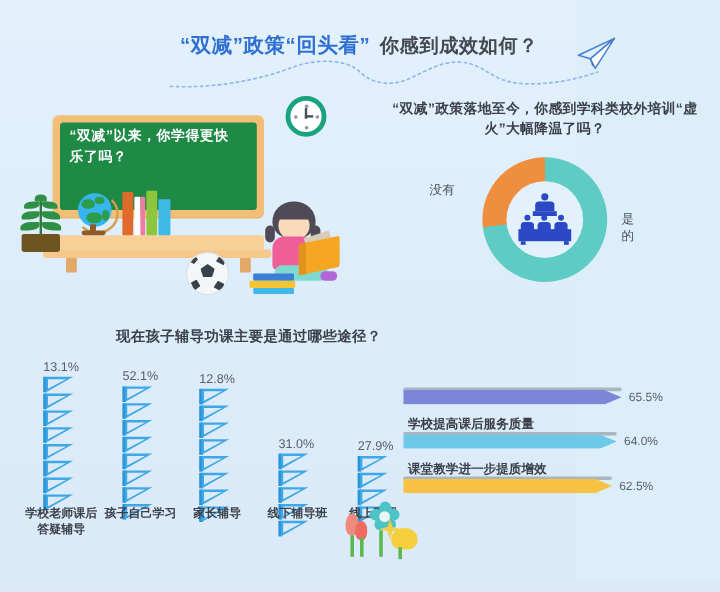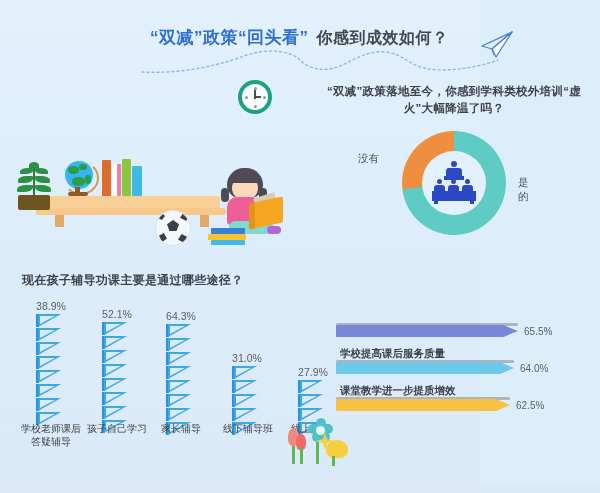--- a/index.html
+++ b/index.html
@@ -71,33 +71,33 @@
   .donut-wrap{position:absolute;left:402px;top:131px;width:104px;height:104px;}
   .donut{position:absolute;inset:0;border-radius:50%;
       background:conic-gradient(#5ecbc4 0deg 263deg,#ef8e3f 263deg 360deg);}
   .donut-hole{position:absolute;left:20px;top:20px;width:64px;height:64px;border-radius:50%;background:#e3f1fc;}
   .lbl-no{position:absolute;left:358px;top:152px;font-size:10.5px;color:#4a4f57;}
   .lbl-yes{position:absolute;left:518px;top:176px;font-size:10.5px;color:#4a4f57;}
   .cls-icon{position:absolute;left:432px;top:161px;width:44px;height:42px;}
   .ci{position:absolute;background:#2b49c4;}
 
   
-  .q3{position:absolute;left:22px;top:272px;width:296px;text-align:left;
+  .q3{position:absolute;left:22px;top:272px;width:296px;text-align:right;
       font-size:12px;font-weight:bold;color:#3c4149;letter-spacing:.3px;}
   .flagcol{position:absolute;width:58px;text-align:center;}
   .fpct{position:absolute;top:0;left:0;width:58px;text-align:center;font-size:10.5px;color:#5a5f66;}
   .flags{position:absolute;top:14px;left:14px;}
   .flag{position:relative;width:26px;height:13px;margin-bottom:1px;}
   .flag .pole{position:absolute;left:0;top:0;width:2.5px;height:13px;background:#2b93d8;}
   .flag .tri{position:absolute;left:2px;top:0;width:0;height:0;
       border-left:23px solid #3ea7e6;border-bottom:13px solid transparent;}
   .flag .tri-in{position:absolute;left:4px;top:2px;width:0;height:0;
       border-left:15px solid #dbeaf8;border-bottom:8px solid transparent;}
   .flbl{position:absolute;left:0;width:58px;text-align:center;font-size:10px;
-      font-weight:normal;color:#3c4149;line-height:13px;}
+      font-weight:bold;color:#3c4149;line-height:13px;}
 
   
   .q4{position:absolute;left:320px;top:272px;width:272px;text-align:center;
       font-size:12px;font-weight:bold;color:#3c4149;letter-spacing:.3px;}
   .barrow{position:absolute;left:336px;width:254px;height:36px;}
   .barlbl{position:absolute;left:4px;top:0;font-size:10.5px;font-weight:bold;color:#3c4149;}
   .barshadow{position:absolute;left:0;top:13px;height:3px;background:#9aa3ad;border-radius:2px;opacity:.75;}
   .bar{position:absolute;left:0;top:15px;height:12px;border-radius:1px 0 0 1px;
        clip-path:polygon(0 0,92% 0,100% 50%,92% 100%,0 100%);}
   .barval{position:absolute;top:16px;font-size:10px;color:#5a5f66;}
@@ -123,20 +123,24 @@
     <div class="title-wrap">
       <span class="t-blue">“双减”政策“回头看”</span><span class="t-dark">你感到成效如何？</span>
     </div>
     <svg class="plane" viewBox="0 0 36 30">
       <path d="M34 2 L4 16 L14 19 L34 2 Z" fill="none" stroke="#4a7fd0" stroke-width="1.3" stroke-linejoin="round"></path>
       <path d="M34 2 L18 27 L14 19 L34 2 Z" fill="#ffffff" stroke="#4a7fd0" stroke-width="1.3" stroke-linejoin="round"></path>
       <path d="M14 19 L16 25" stroke="#4a7fd0" stroke-width="1.1"></path>
     </svg>
   </div>
 
+  <div class="board-frame">
+    <div class="board"></div>
+    <div class="board-text">“双减”以来，你学得更快乐了吗？</div>
+  </div>
   <div class="shelf"></div>
   <div class="ledge"></div>
   <div class="ledge-leg" style="left:55px;"></div>
   <div class="ledge-leg" style="left:200px;"></div>
 
   <div class="globe">
     <div class="globe-ball">
       <div class="gl-land" style="left:3px;top:5px;width:11px;height:8px;"></div>
       <div class="gl-land" style="left:14px;top:3px;width:8px;height:6px;"></div>
       <div class="gl-land" style="left:7px;top:16px;width:13px;height:9px;"></div>
@@ -216,21 +220,21 @@
     <div class="ci" style="left:16px;top:24px;width:11px;height:7px;border-radius:3px 3px 0 0;"></div>
     <div class="ci" style="left:30px;top:24px;width:11px;height:7px;border-radius:3px 3px 0 0;"></div>
     <div class="ci" style="left:0px;top:30px;width:44px;height:10px;"></div>
     <div class="ci" style="left:2px;top:40px;width:4px;height:3px;"></div>
     <div class="ci" style="left:38px;top:40px;width:4px;height:3px;"></div>
   </div>
 
   <div class="q3">现在孩子辅导功课主要是通过哪些途径？</div>
 
   <div class="flagcol" style="left:22px;top:300px;height:115px;">
-    <div class="fpct">38.9%</div>
+    <div class="fpct">13.1%</div>
     <div class="flags">
       <div class="flag">
           <div class="pole"></div>
           <div class="tri"></div>
           <div class="tri-in"></div>
         </div>
       <div class="flag">
           <div class="pole"></div>
           <div class="tri"></div>
           <div class="tri-in"></div>
@@ -310,21 +314,21 @@
       <div class="flag">
           <div class="pole"></div>
           <div class="tri"></div>
           <div class="tri-in"></div>
         </div>
     </div>
   </div>
   <div class="flbl" style="left:86px;top:422px;width:62px;">孩子自己学习</div>
 
   <div class="flagcol" style="left:152px;top:310px;height:105px;">
-    <div class="fpct">64.3%</div>
+    <div class="fpct">12.8%</div>
     <div class="flags">
       <div class="flag">
           <div class="pole"></div>
           <div class="tri"></div>
           <div class="tri-in"></div>
         </div>
       <div class="flag">
           <div class="pole"></div>
           <div class="tri"></div>
           <div class="tri-in"></div>
@@ -356,21 +360,21 @@
         </div>
       <div class="flag">
           <div class="pole"></div>
           <div class="tri"></div>
           <div class="tri-in"></div>
         </div>
     </div>
   </div>
   <div class="flbl" style="left:148px;top:422px;width:66px;">家长辅导</div>
 
-  <div class="flagcol" style="left:218px;top:352px;height:63px;">
+  <div class="flagcol" style="left:218px;top:364px;height:63px;">
     <div class="fpct">31.0%</div>
     <div class="flags">
       <div class="flag">
           <div class="pole"></div>
           <div class="tri"></div>
           <div class="tri-in"></div>
         </div>
       <div class="flag">
           <div class="pole"></div>
           <div class="tri"></div>

